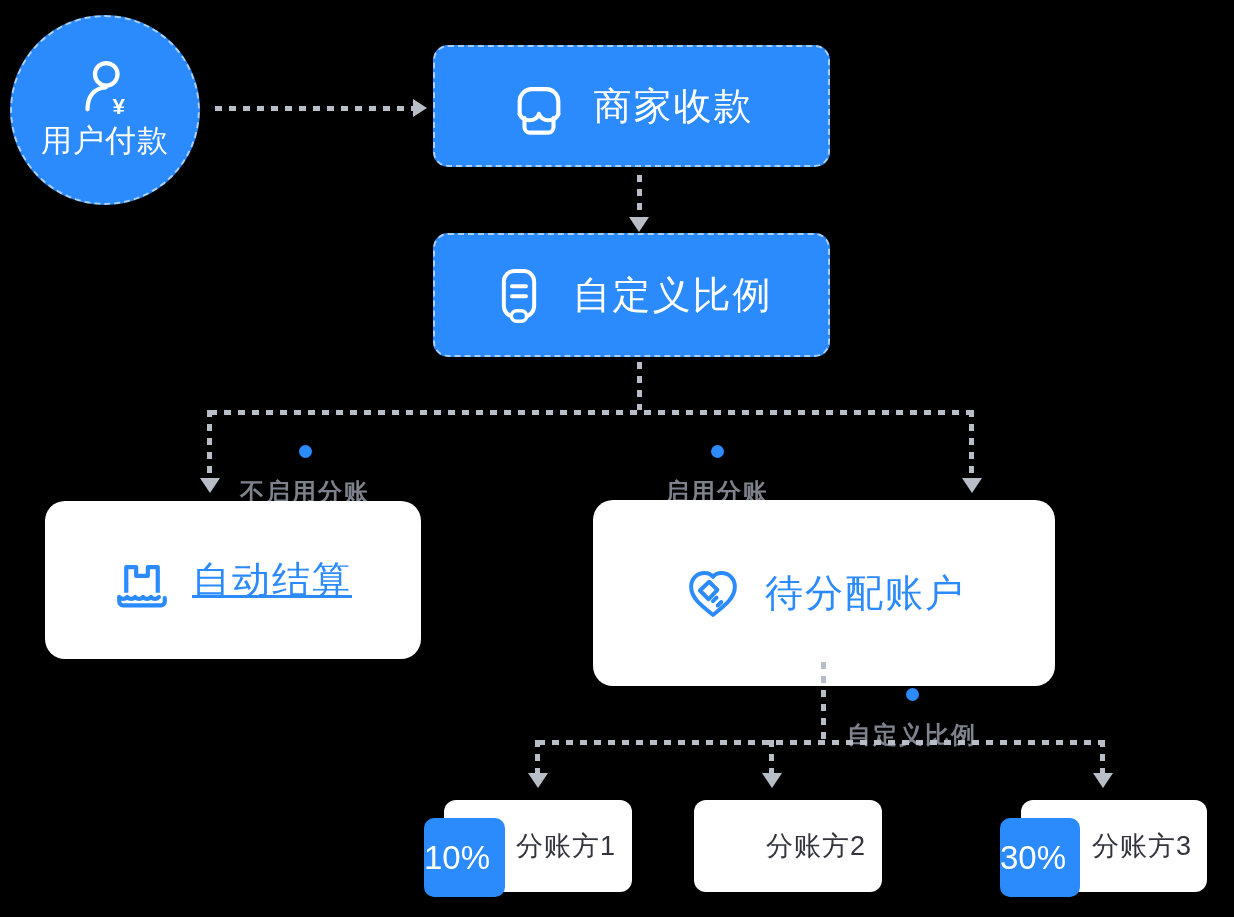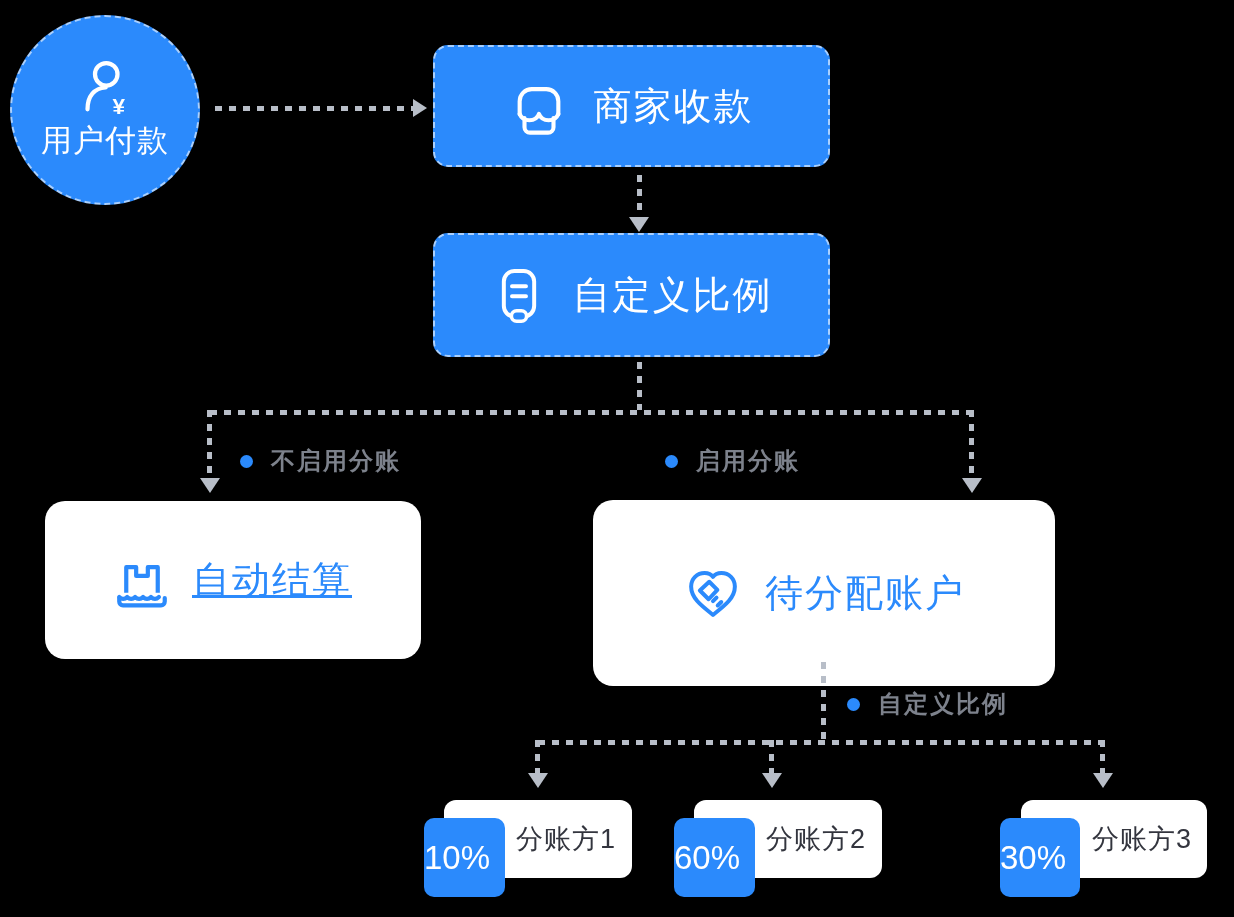--- a/index.html
+++ b/index.html
@@ -37,27 +37,27 @@
   }
   .white-box .node-label{font-size:38px;font-weight:500;letter-spacing:2px;color:var(--node-blue);}
 
   
   .dash-h{position:absolute;height:5px;background:repeating-linear-gradient(90deg,var(--connector-gray) 0 7px,transparent 7px 14px);}
   .dash-v{position:absolute;width:5px;background:repeating-linear-gradient(180deg,var(--connector-gray) 0 7px,transparent 7px 14px);}
   .arr-down{position:absolute;width:0;height:0;border-left:10px solid transparent;border-right:10px solid transparent;border-top:15px solid var(--connector-gray);}
   .arr-right{position:absolute;width:0;height:0;border-top:9px solid transparent;border-bottom:9px solid transparent;border-left:14px solid var(--connector-gray);}
 
   
-  .branch-label{position:absolute;display:flex;align-items:center;gap:18px;}
+  .branch-label{position:absolute;display:flex;align-items:center;gap:18px;flex-direction:column;}
   .bullet{width:13px;height:13px;border-radius:50%;background:var(--node-blue);flex:0 0 auto;}
   .branch-label .lbl{font-size:24px;font-weight:600;color:var(--label-gray);letter-spacing:2px;}
 
   
   .party-box{
-    position:absolute;width:188px;height:78px;background:var(--node-white);border-radius:12px;
+    position:absolute;width:188px;height:92px;background:var(--node-white);border-radius:12px;
     display:flex;align-items:center;justify-content:center;padding-left:56px;
   }
   .party-box .party-name{font-size:27px;font-weight:500;color:var(--dark-text);letter-spacing:1px;}
   .percent-chip{
     position:absolute;width:81px;height:79px;background:var(--node-blue);border-radius:10px;
     display:flex;align-items:center;z-index:2;
   }
   .percent-chip .pct{font-size:33px;font-weight:500;color:#fff;}
 
   .icon{display:block;flex:0 0 auto;}
@@ -151,23 +151,20 @@
   <div class="party-box" style="left:444px;top:800px;">
     <span class="party-name">分账方1</span>
   </div>
   <div class="percent-chip" style="left:424px;top:818px;">
     <span class="pct">10%</span>
   </div>
 
   <div class="party-box" style="left:694px;top:800px;">
     <span class="party-name">分账方2</span>
   </div>
-  <div class="percent-chip" style="left:674px;top:818px;">
-    <span class="pct">60%</span>
-  </div>
 
   <div class="party-box" style="left:1021px;top:800px;width:186px;">
     <span class="party-name">分账方3</span>
   </div>
   <div class="percent-chip" style="left:1000px;top:818px;width:80px;">
     <span class="pct">30%</span>
   </div>
 
 </div>
 

